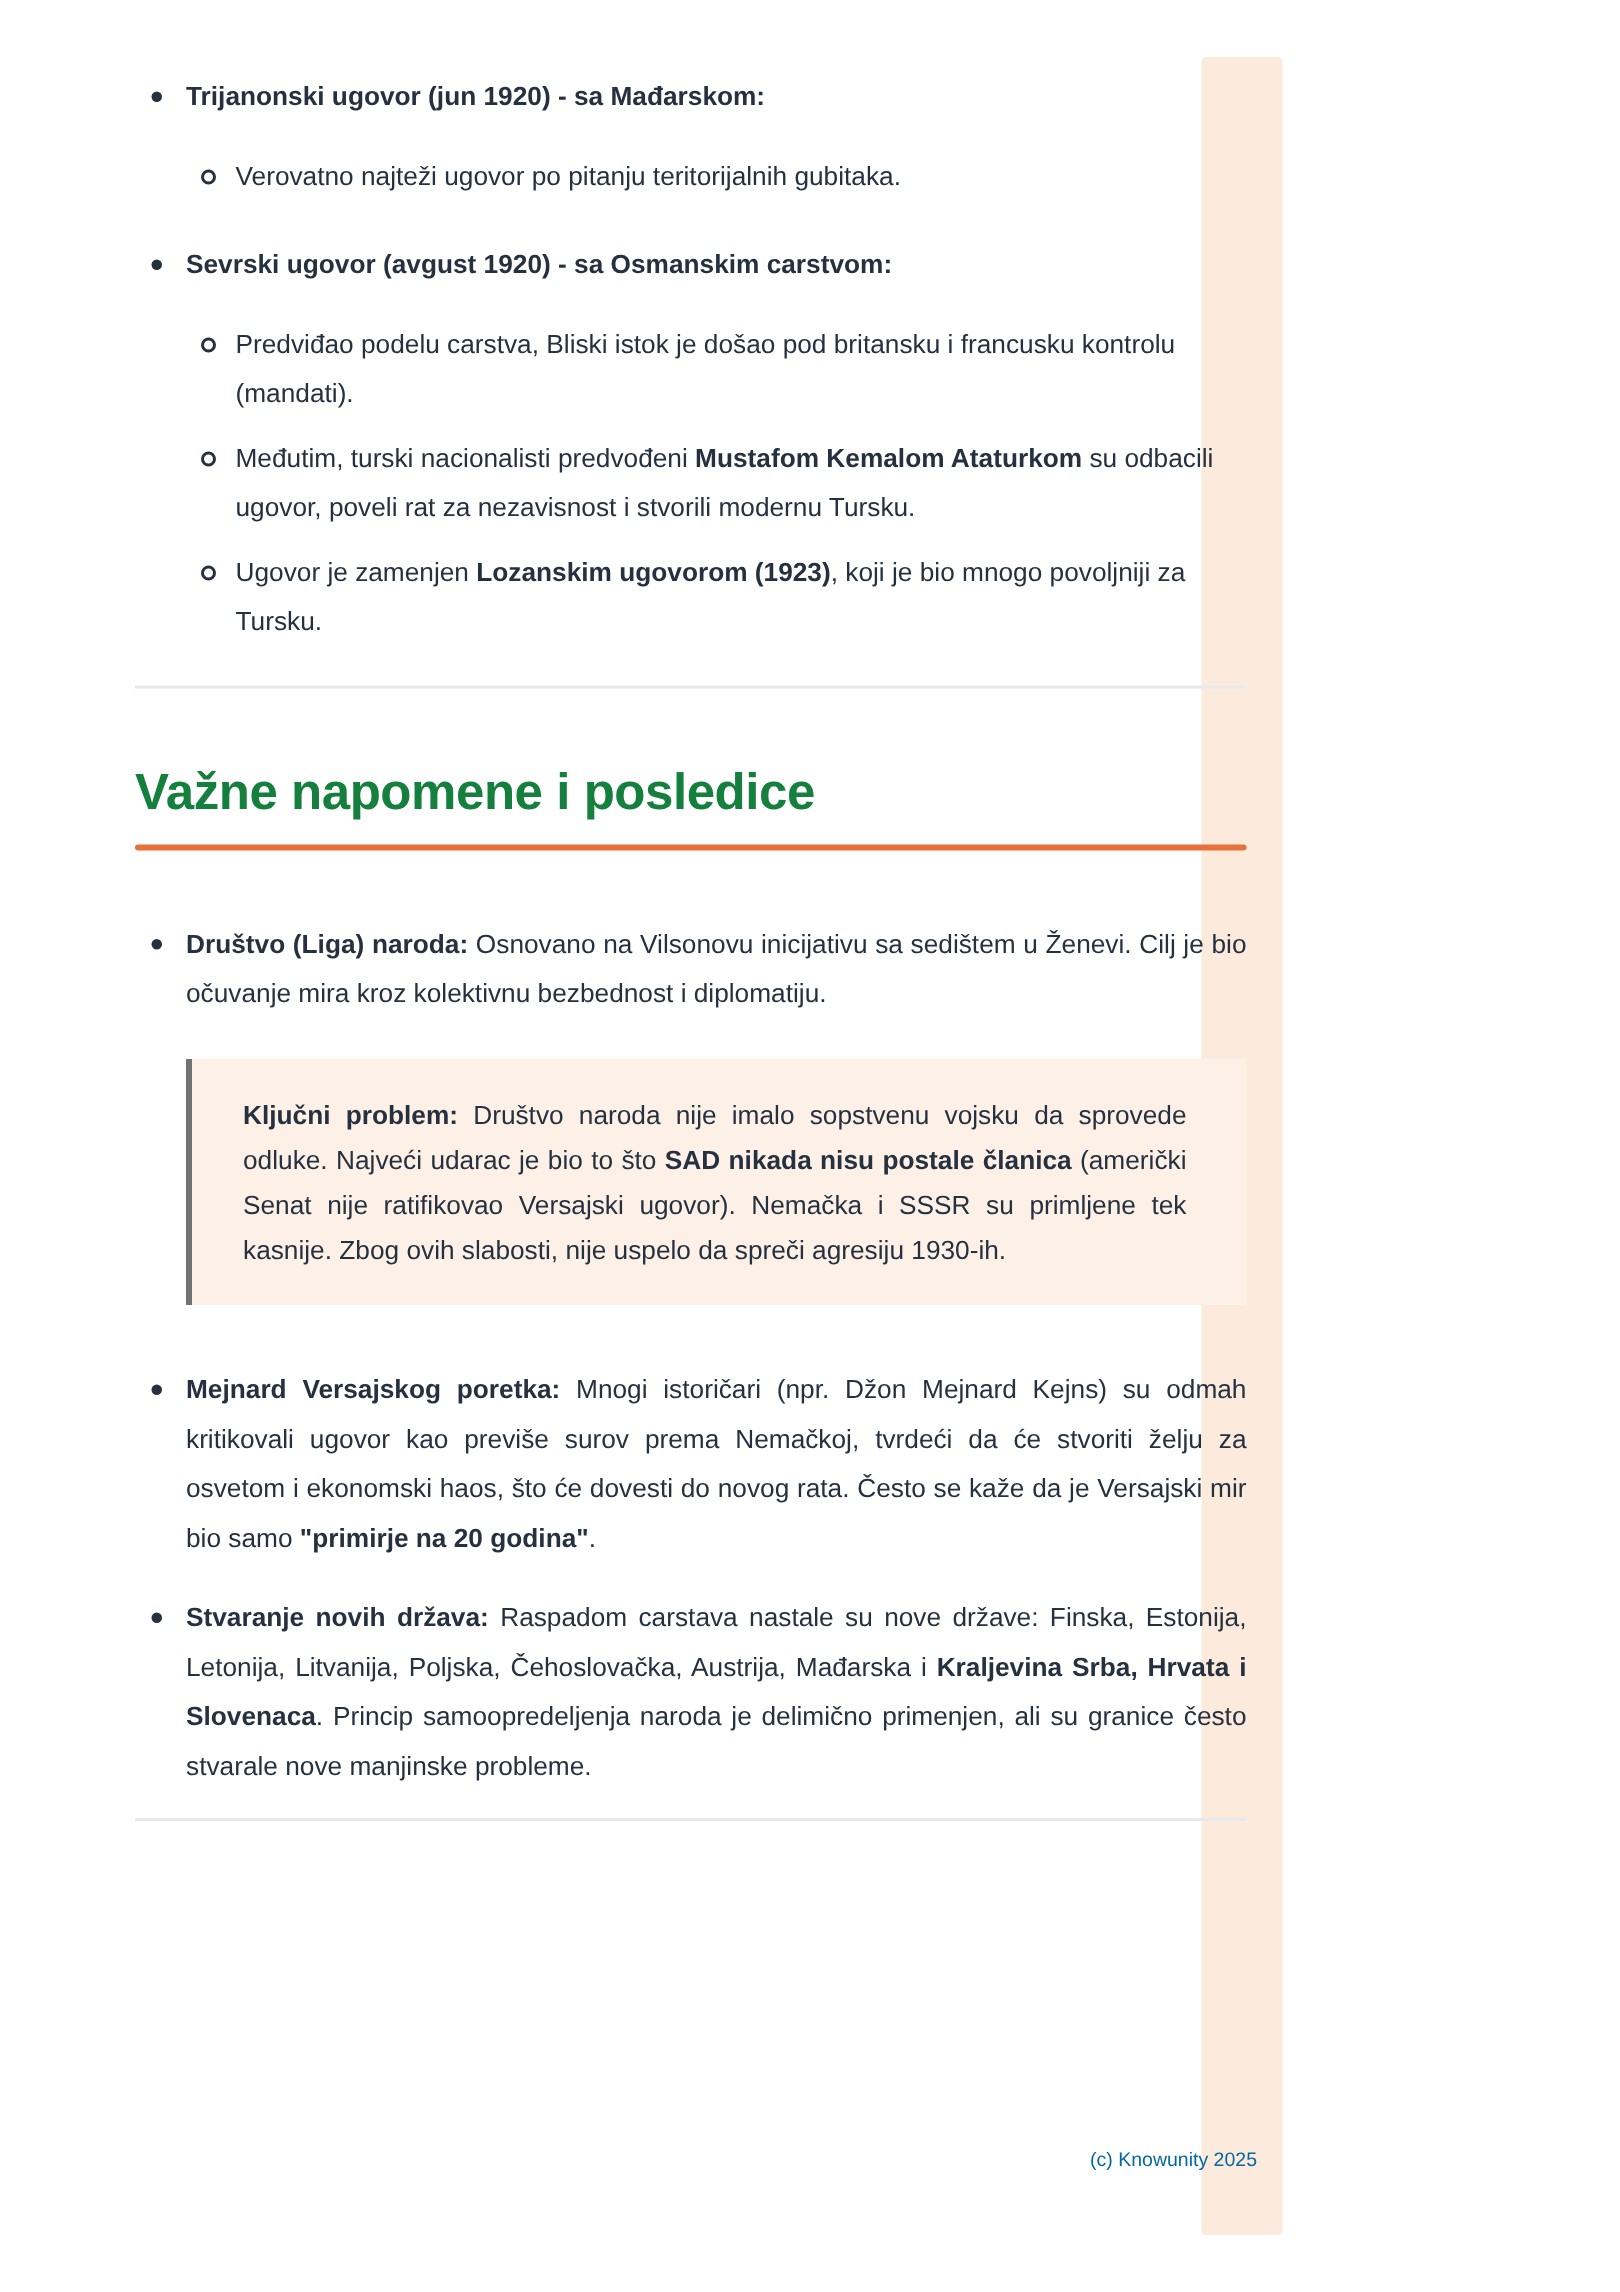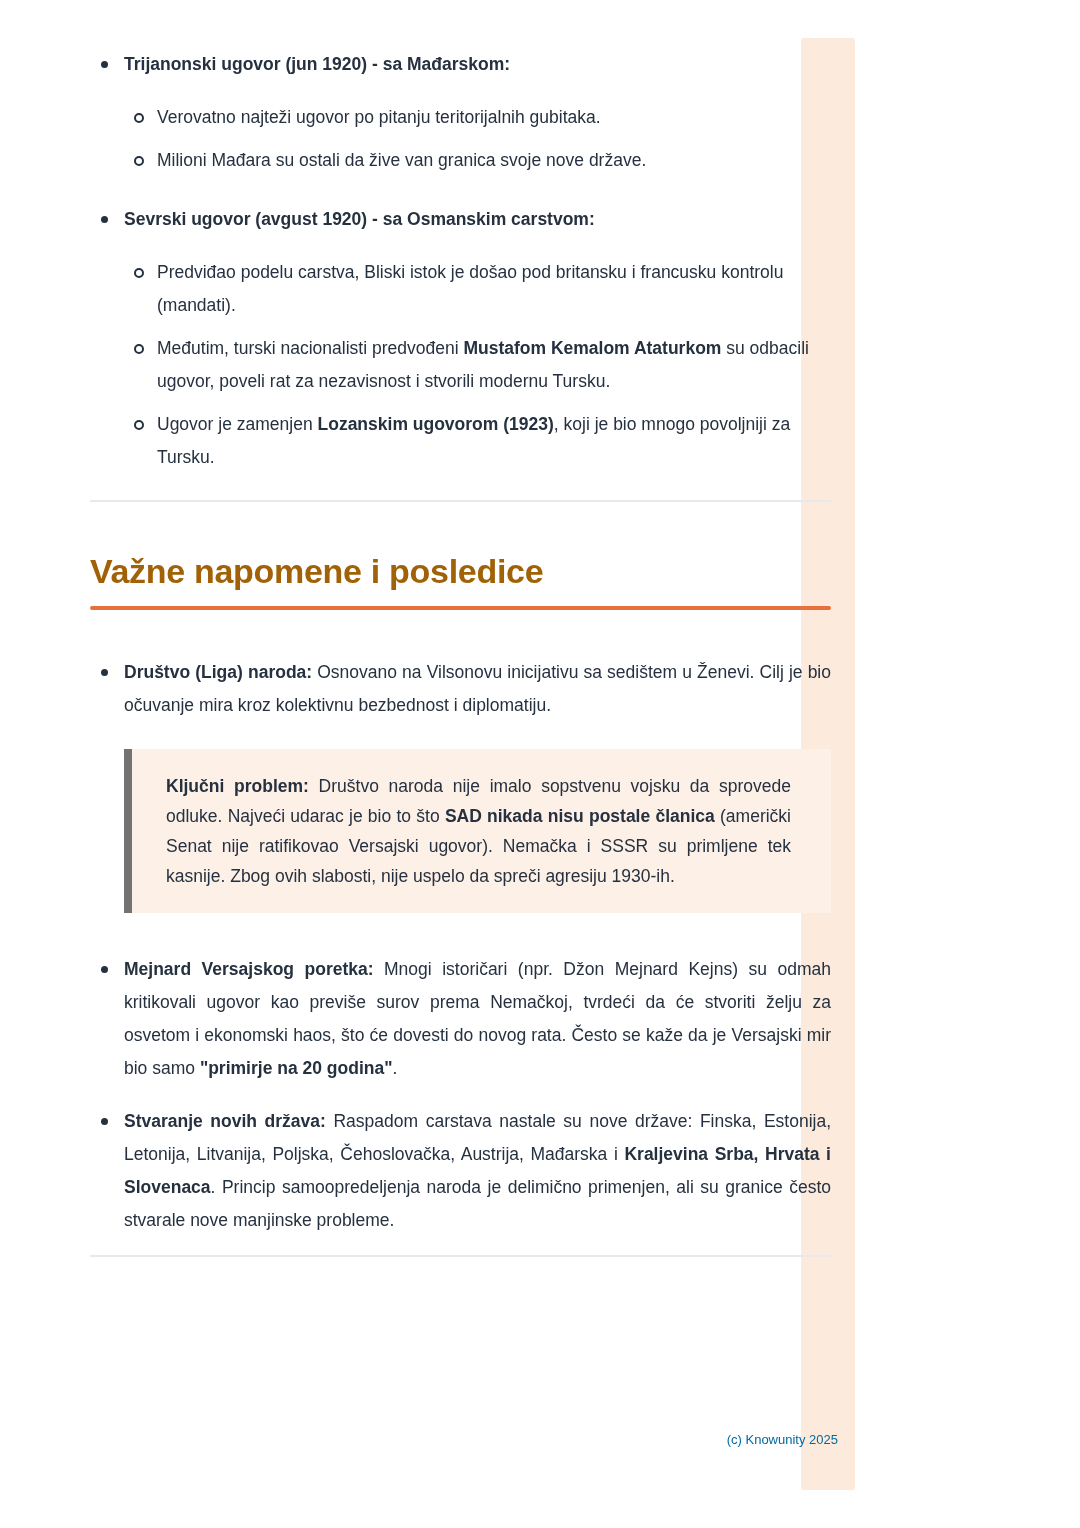--- a/index.html
+++ b/index.html
@@ -59,41 +59,41 @@
     height: 2px;
     background: #e7e9ec;
     margin-top: 22px;
   }
 
   .section-heading {
     margin: 48px 0 0 0;
     font-size: 34px;
     line-height: 42px;
     font-weight: 700;
-    color: #a16207;
+    color: #15803d;
     letter-spacing: -0.3px;
   }
   .heading-rule {
     height: 4px;
     background: #e8703a;
     border-radius: 2px;
     margin-top: 14px;
   }
 
   .just { text-align: justify; }
 
   .note-1 { margin-top: 46px; }
   .note-2 { margin-top: 40px; }
   .note-3 { margin-top: 20px; }
 
   .callout {
     margin-top: 27px;
     margin-left: 34px;
     background: #fdf0e7;
-    border-left: 8px solid #737373;
+    border-left: 4px solid #737373;
     padding: 22px 40px 22px 34px;
     box-sizing: border-box;
     line-height: 30px;
   }
 
   .bottom-divider { margin-top: 18px; }
 
   .copyright {
     position: absolute;
     top: 1432px;
@@ -112,24 +112,20 @@
   <div class="content">
 
     <div class="treaty">
       <div class="l1 treaty-title">
         <span class="dot"></span>
         <p><strong>Trijanonski ugovor (jun 1920) - sa Mađarskom:</strong></p>
       </div>
       <div class="l2">
         <span class="ring"></span>
         <p><span>Verovatno najteži ugovor po pitanju teritorijalnih gubitaka.</span></p>
-      </div>
-      <div class="l2">
-        <span class="ring"></span>
-        <p><span>Milioni Mađara su ostali da žive van granica svoje nove države.</span></p>
       </div>
     </div>
 
     <div class="treaty">
       <div class="l1 treaty-title">
         <span class="dot"></span>
         <p><strong>Sevrski ugovor (avgust 1920) - sa Osmanskim carstvom:</strong></p>
       </div>
       <div class="l2">
         <span class="ring"></span>

